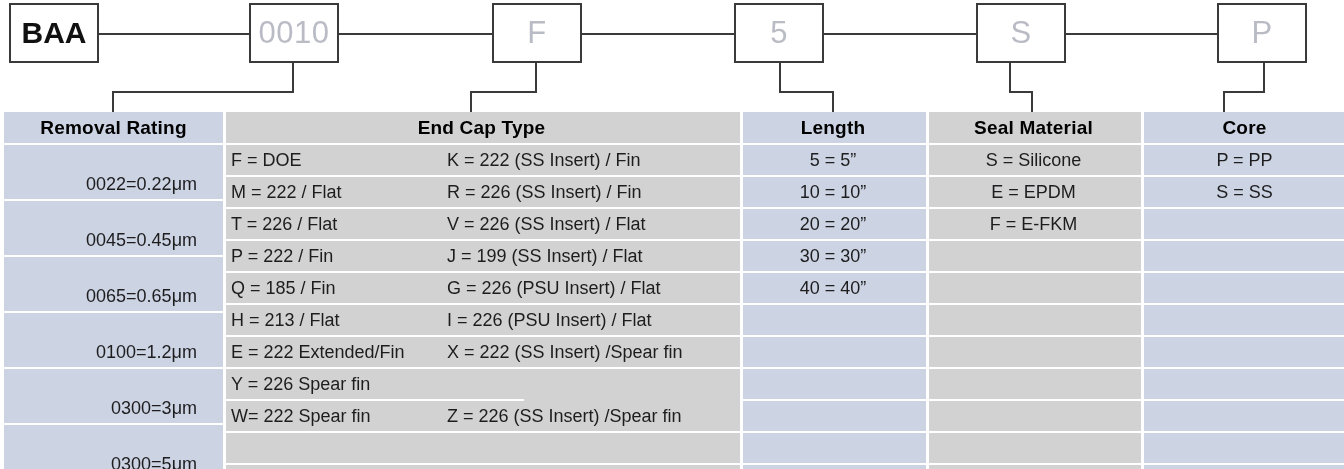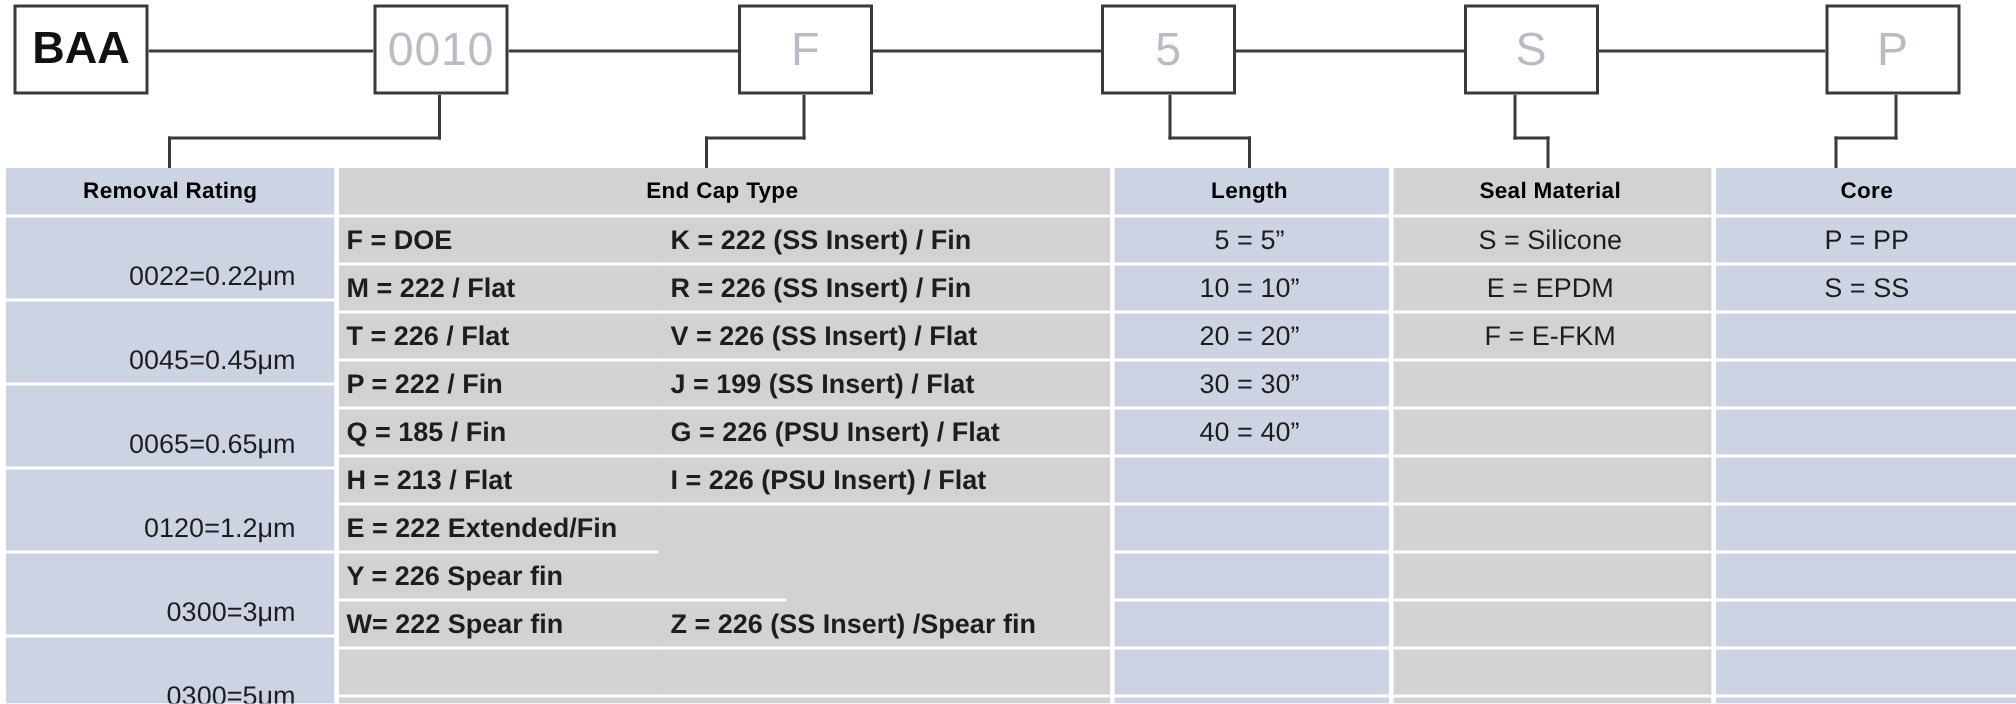--- a/index.html
+++ b/index.html
@@ -57,21 +57,21 @@
     top:0;bottom:0;
     box-sizing:border-box;
   }
   .col.blue{background:#ccd3e2;}
   .col.gray{background:#d2d2d2;}
 
   .hdr{
     height:33px;
     display:flex;align-items:center;justify-content:center;
     font-weight:bold;
-    font-size:15px;
+    font-size:19px;
     color:#000000;
     letter-spacing:.2px;
     border-bottom:2px solid #ffffff;
     box-sizing:border-box;
   }
   .cell{
     height:32px;
     display:flex;align-items:center;
     font-size:18px;
     color:#1d1d1f;
@@ -79,21 +79,21 @@
     box-sizing:border-box;
     white-space:nowrap;
   }
   .cell.right{justify-content:flex-end;padding-right:26px;margin-top:24px;}
   .cell.center{justify-content:center;}
   .cell.left{justify-content:flex-start;padding-left:8px;}
   .cell.empty{}
 
   
   .subwrap{display:flex;}
-  .sub{flex:0 0 auto;font-weight:bold;}
+  .sub{flex:0 0 auto;}
   .sub.a{width:216px;}
   .sub.b{width:301px;}
 
   
   .vsep{
     position:absolute;top:0;bottom:0;width:3px;background:#ffffff;z-index:3;
   }
 </style>
 </head>
 <body>
@@ -157,21 +157,21 @@
     <div class="vsep" style="left:736px;"></div>
     <div class="vsep" style="left:922px;"></div>
     <div class="vsep" style="left:1137px;"></div>
 
     <div id="cells" style="position:absolute;left:0;top:0;width:1344px;height:357px;">
         <div style="position: absolute; top: 0px; left: 0px; width: 219px;">
           <div class="hdr">Removal Rating</div>
           <div class="cell right">0022=0.22μm</div>
           <div class="cell right">0045=0.45μm</div>
           <div class="cell right">0065=0.65μm</div>
-          <div class="cell right">0120=1.2μm</div>
+          <div class="cell right">0100=1.2μm</div>
           <div class="cell right">0300=3μm</div>
           <div class="cell right">0300=5μm</div>
           <div class="cell right empty"></div>
           <div class="cell right empty"></div>
           <div class="cell right empty"></div>
           <div class="cell right empty"></div>
         </div>
         <div style="position: absolute; top: 0px; left: 219px; width: 517px;">
           <div class="hdr">End Cap Type</div>
           <div class="subwrap">
@@ -193,20 +193,21 @@
           <div class="subwrap">
             <div class="cell left sub a">Q = 185 / Fin</div>
             <div class="cell left sub b">G = 226 (PSU Insert) / Flat</div>
           </div>
           <div class="subwrap">
             <div class="cell left sub a">H = 213 / Flat</div>
             <div class="cell left sub b">I = 226 (PSU Insert) / Flat</div>
           </div>
           <div class="subwrap">
             <div class="cell left sub a">E = 222 Extended/Fin</div>
+            <div class="cell left sub b">X  = 222 (SS Insert) /Spear fin</div>
           </div>
           <div class="subwrap">
             <div class="cell left sub b">Y = 226 Spear fin</div>
           </div>
           <div class="subwrap">
             <div class="cell left sub a">W= 222 Spear fin</div>
             <div class="cell left sub b">Z = 226 (SS Insert) /Spear fin</div>
           </div>
           <div class="subwrap">
             <div class="cell left empty sub a"></div>

